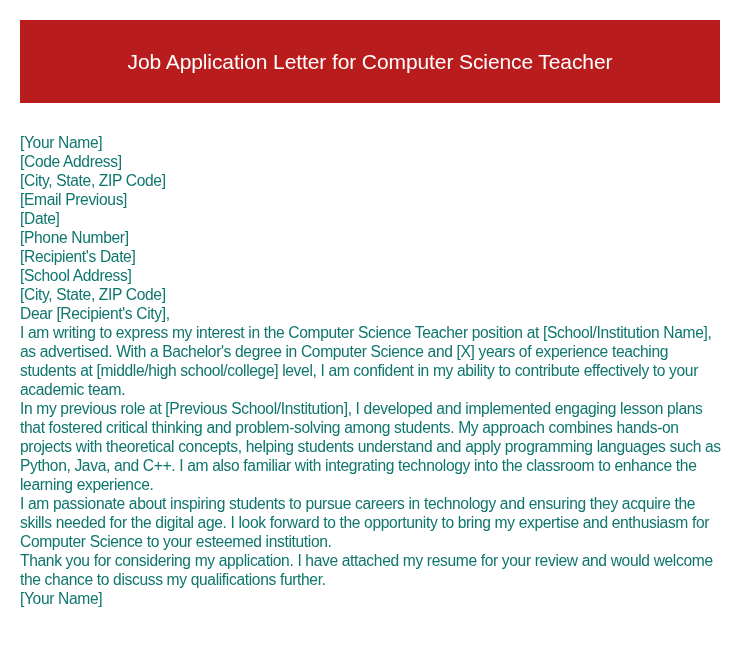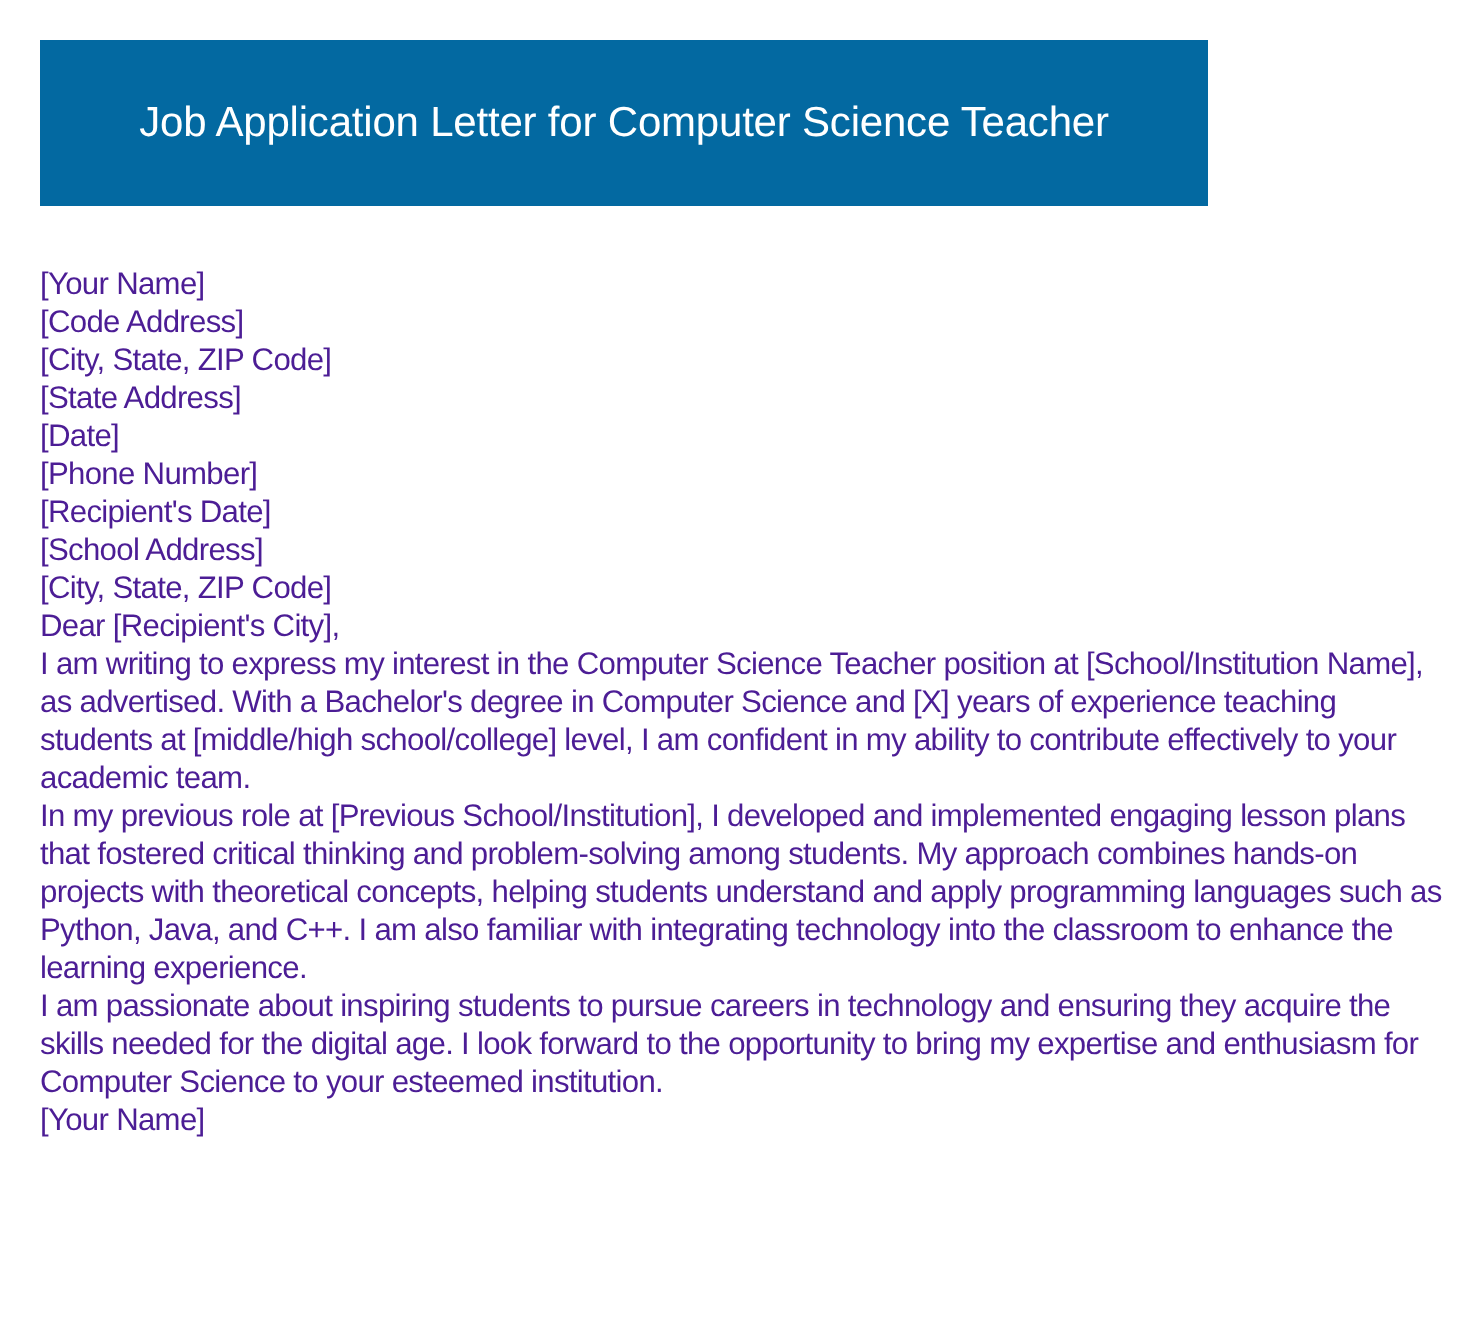--- a/index.html
+++ b/index.html
@@ -1,50 +1,51 @@
 <!DOCTYPE html>
 <html><head>
   <meta charset="utf-8">
   <style>
     html, body { margin: 0; padding: 0; background: #ffffff; }
     body {
       width: 740px; height: 667px; overflow: hidden;
       font-family: "Liberation Sans", sans-serif;
     }
     .header {
-      position: absolute; left: 20px; top: 20px; width: 584px; height: 83px;
-      background: #0369a1;
+      position: absolute; left: 20px; top: 20px; width: 700px; height: 83px;
+      background: #b91c1c;
       display: flex; align-items: center; justify-content: center;
     }
     .header h1 {
       margin: 0; color: #ffffff; font-weight: normal;
       font-size: 21px; letter-spacing: -0.1px;
     }
     .letter {
       position: absolute; left: 20px; top: 133px; width: 705px;
-      color: #4c1d95; font-size: 15.6px; line-height: 19px;
+      color: #0f766e; font-size: 15.6px; line-height: 19px;
       letter-spacing: -0.35px;
     }
     .letter div { margin: 0; }
   </style>
 </head>
 <body>
 
 <div class="header">
   <h1>Job Application Letter for Computer Science Teacher</h1>
 </div>
 
 <div class="letter">
   <div>[Your Name]</div>
   <div>[Code Address]</div>
   <div>[City, State, ZIP Code]</div>
-  <div>[State Address]</div>
+  <div>[Email Previous]</div>
   <div>[Date]</div>
   <div>[Phone Number]</div>
   <div>[Recipient's Date]</div>
   <div>[School Address]</div>
   <div>[City, State, ZIP Code]</div>
   <div>Dear [Recipient's City],</div>
   <div>I am writing to express my interest in the Computer Science Teacher position at [School/Institution Name], as advertised. With a Bachelor's degree in Computer Science and [X] years of experience teaching students at [middle/high school/college] level, I am confident in my ability to contribute effectively to your academic team.</div>
   <div>In my previous role at [Previous School/Institution], I developed and implemented engaging lesson plans that fostered critical thinking and problem-solving among students. My approach combines hands-on projects with theoretical concepts, helping students understand and apply programming languages such as Python, Java, and C++. I am also familiar with integrating technology into the classroom to enhance the learning experience.</div>
   <div>I am passionate about inspiring students to pursue careers in technology and ensuring they acquire the skills needed for the digital age. I look forward to the opportunity to bring my expertise and enthusiasm for Computer Science to your esteemed institution.</div>
+  <div>Thank you for considering my application. I have attached my resume for your review and would welcome the chance to discuss my qualifications further.</div>
   <div>[Your Name]</div>
 </div>
 
 </body></html>

